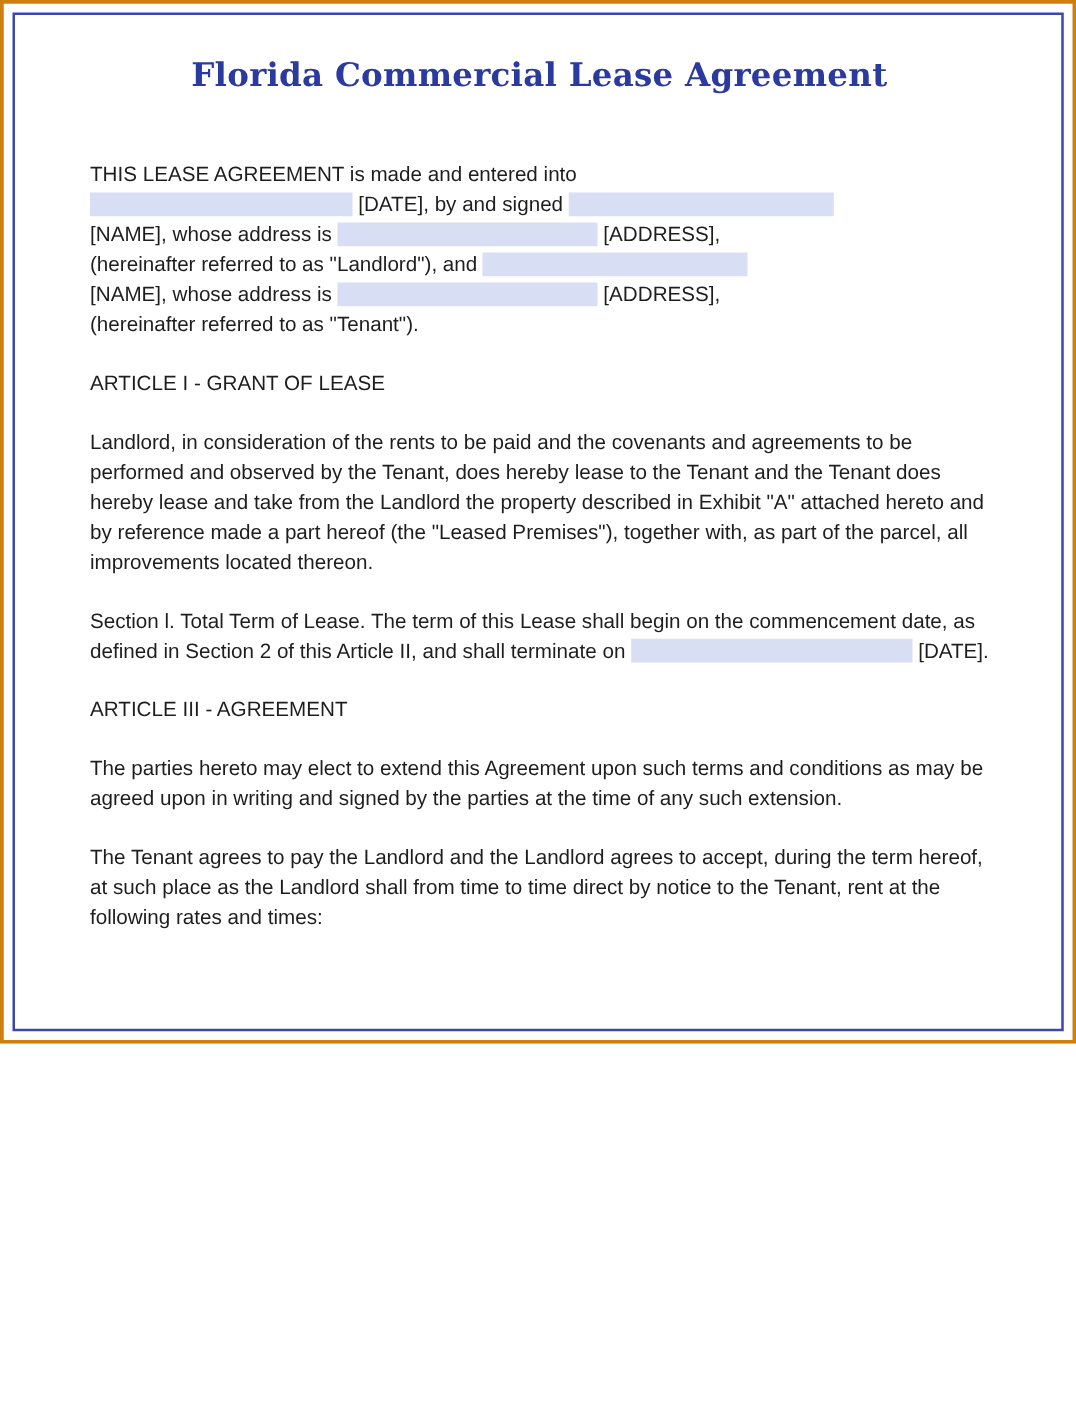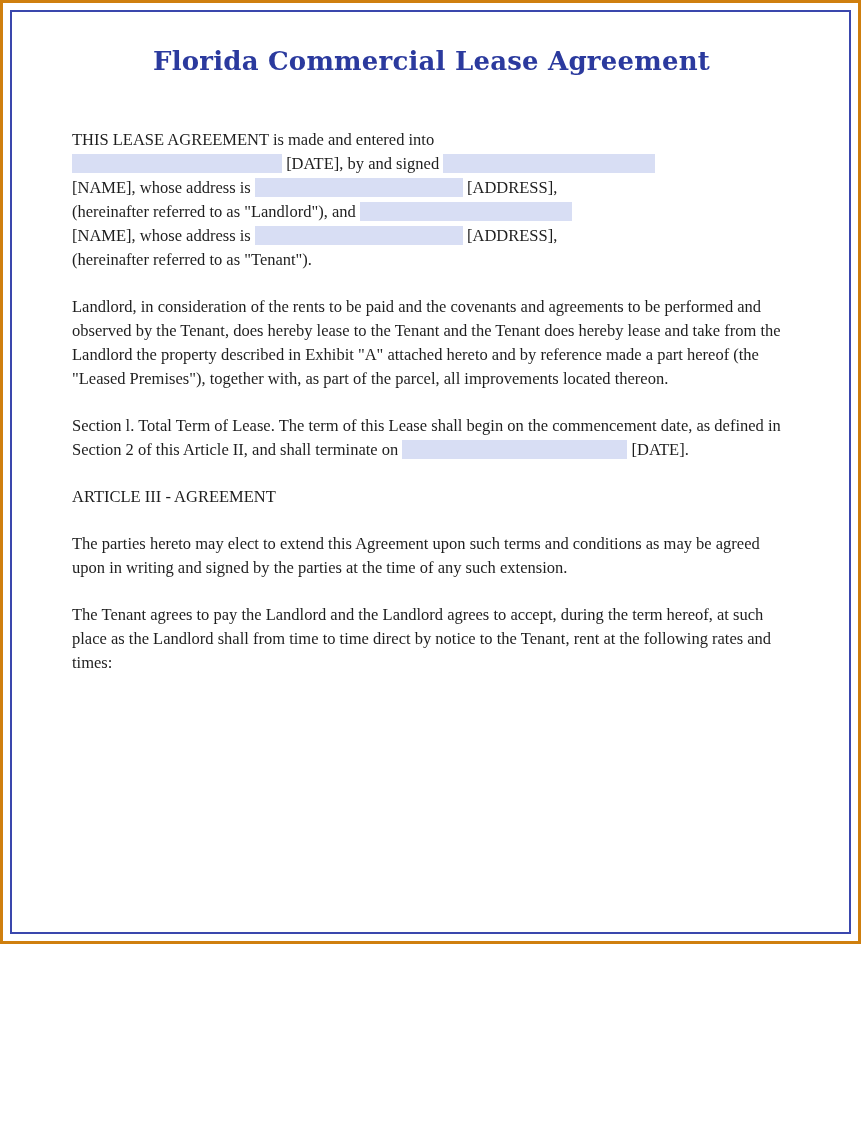--- a/index.html
+++ b/index.html
@@ -2,21 +2,21 @@
 <html><head>
 <meta charset="utf-8">
 <style>
   html, body {
     margin: 0;
     padding: 0;
     background: #ffffff;
   }
   .page {
     width: 861px;
-    height: 944px;
+    height: 835px;
     box-sizing: border-box;
     border: 3px solid #cf7f0e;
     padding: 7px;
     background: #ffffff;
     overflow: hidden;
   }
   .inner {
     box-sizing: border-box;
     width: 100%;
     height: 100%;
@@ -28,21 +28,21 @@
     font-family: "DejaVu Serif", "Liberation Serif", serif;
     font-weight: bold;
     font-size: 26px;
     color: #2b3a9e;
     text-align: center;
     margin: 0 0 52px 0;
     letter-spacing: 0.2px;
   }
   .docbody {
     width: 720px;
-    font-family: Liberation Serif, serif;
+    font-family: Liberation Sans, sans-serif;
     font-size: 16.5px;
     line-height: 24px;
     color: #1e1e1e;
   }
   .para, .heading, .bodypara {
     margin: 0 0 23px 0;
   }
   .heading {
     font-size: 16.5px;
     font-weight: normal;
@@ -91,20 +91,21 @@
         <div class="line">
           <span>[NAME], whose address is</span>
           <span class="blank w208"></span>
           <span>[ADDRESS],</span>
         </div>
         <div class="line">
           <span>(hereinafter referred to as "Tenant").</span>
         </div>
       </div>
 
+      <div class="heading">ARTICLE I - GRANT OF LEASE</div>
       <p class="bodypara">Landlord, in consideration of the rents to be paid and the covenants and agreements to be performed and observed by the Tenant, does hereby lease to the Tenant and the Tenant does hereby lease and take from the Landlord the property described in Exhibit "A" attached hereto and by reference made a part hereof (the "Leased Premises"), together with, as part of the parcel, all improvements located thereon.</p>
 
       <p class="bodypara">
         <span>Section l. Total Term of Lease. The term of this Lease shall begin on the commencement date, as defined in Section 2 of this Article II, and shall terminate on</span>
         <span class="blank w225"></span>
         <span>[DATE].</span>
       </p>
 
       <div class="heading">ARTICLE III - AGREEMENT</div>
       <p class="bodypara">The parties hereto may elect to extend this Agreement upon such terms and conditions as may be agreed upon in writing and signed by the parties at the time of any such extension.</p>

